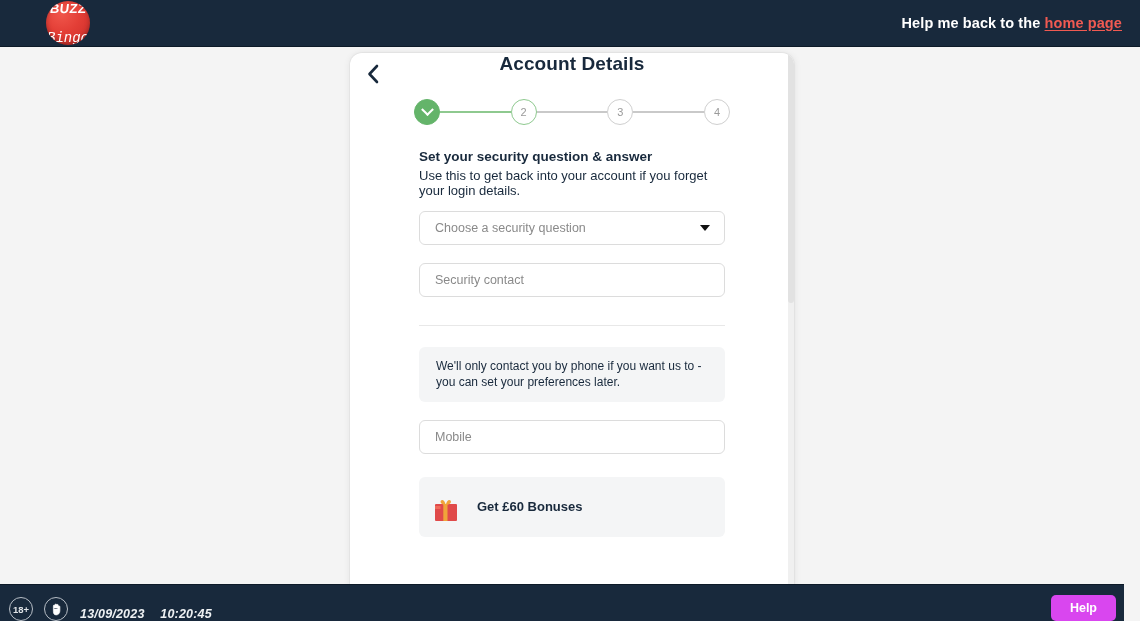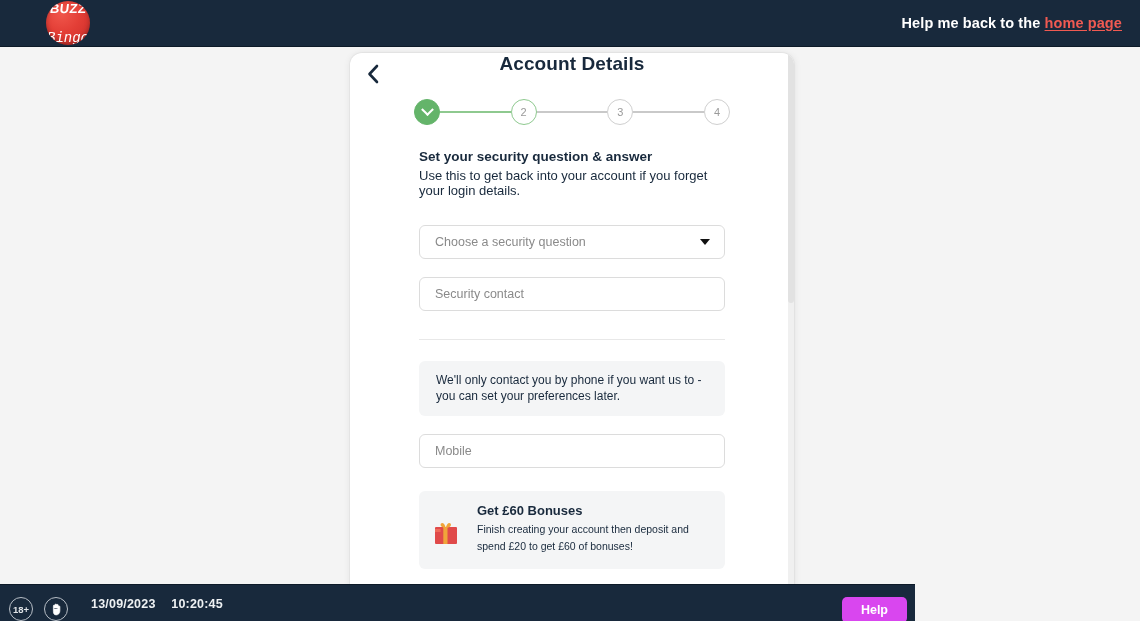--- a/index.html
+++ b/index.html
@@ -192,21 +192,21 @@
     border-radius: 6px;
     background: #fff;
     display: flex;
     align-items: center;
     padding: 0 12px 0 15px;
     font-size: 12.5px;
     color: #8a8a8a;
     position: relative;
     cursor: text;
   }
-  .field.select { cursor: pointer; margin-top: 27px; }
+  .field.select { cursor: pointer; margin-top: 13px; }
   .field .ph { flex: 1 1 auto; }
   .caret-down {
     width: 0; height: 0;
     border-left: 5px solid transparent;
     border-right: 5px solid transparent;
     border-top: 6px solid #111111;
     margin-right: 2px;
   }
 
   .divider {
@@ -251,45 +251,46 @@
     font-size: 10.5px;
     line-height: 17px;
     color: #18293c;
     font-weight: 500;
   }
 
   
   .footer {
     position: absolute;
     left: 0; bottom: 0;
-    width: 915px;
+    width: 1124px;
     height: 37px;
     background: #18293c;
     border-top: 1px solid #0d1a28;
     display: flex;
-    align-items: flex-start;
-    padding: 12px 8px 0 9px;
+    align-items: flex-end;
+    padding: 0 8px 0 9px;
   }
   .badge-circle {
     width: 24px; height: 24px;
     border-radius: 50%;
     border: 1.4px solid #b7bec6;
     display: flex; align-items: center; justify-content: center;
     color: #dfe3e7;
     font-size: 9.5px;
     font-weight: bold;
     flex-shrink: 0;
   }
   .badge-circle + .badge-circle { margin-left: 11px; }
   .footer-dt {
-    margin-left: 23px;
+    margin-left: 12px;
     color: #eef1f3;
     font-size: 12.5px;
     font-weight: bold;
     letter-spacing: .2px;
+    font-style: italic;
   }
   .footer-dt .time { margin-left: 12px; }
   .help-btn {
     margin-left: auto;
     background: #d946ef;
     color: #fff;
     font-size: 12.5px;
     font-weight: bold;
     border: none;
     border-radius: 5px;
@@ -364,21 +365,20 @@
               <rect x="2" y="9" width="22" height="15" rx="1" fill="#e04a4a"></rect>
               <rect x="2" y="7" width="22" height="4.5" rx="1" fill="#e04a4a"></rect>
               <rect x="10.3" y="7" width="4.2" height="17" fill="#f0a43a"></rect>
               <path d="M12.4 8 C9 8 6.5 5.5 8 3.6 C9.4 1.9 12 4 12.6 7.6 Z" fill="#f0a43a"></path>
               <path d="M13.1 8 C16.5 8 19 5.5 17.5 3.6 C16.1 1.9 13.5 4 12.9 7.6 Z" fill="#f0a43a"></path>
               <rect x="2" y="9" width="5.5" height="3" fill="#ef6a5a"></rect>
             </svg>
           </div>
           <div>
             <div class="bonus-title">Get £60 Bonuses</div>
-            <div class="bonus-text">Finish creating your account then deposit and spend £20 to get £60 of bonuses!</div>
           </div>
         </div>
 
         <div style="height:40px"></div>
       </div>
     </div>
 
     <div class="card-scrollbar">
       <div class="thumb"></div>
     </div>

